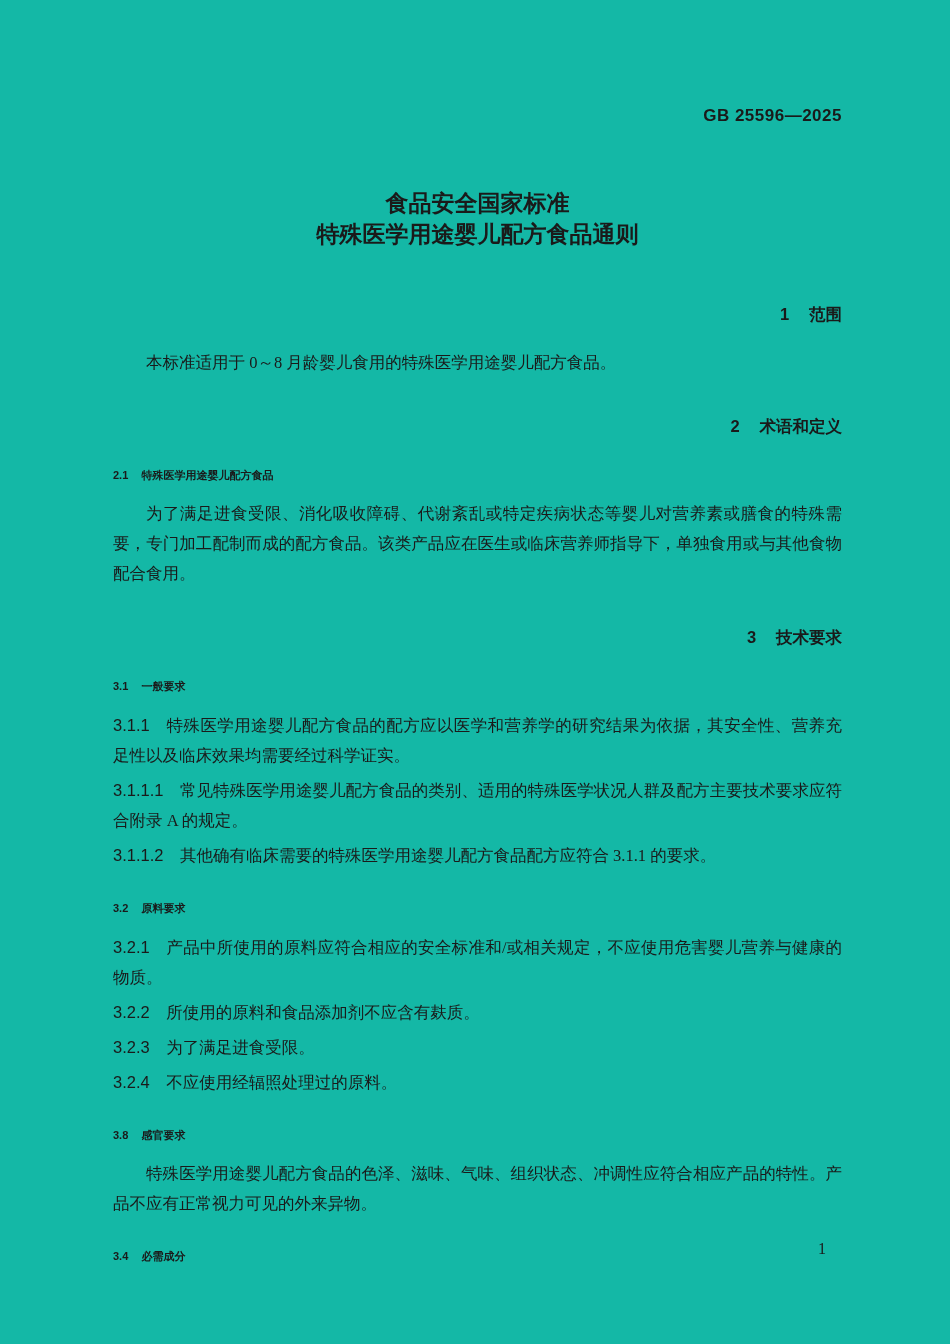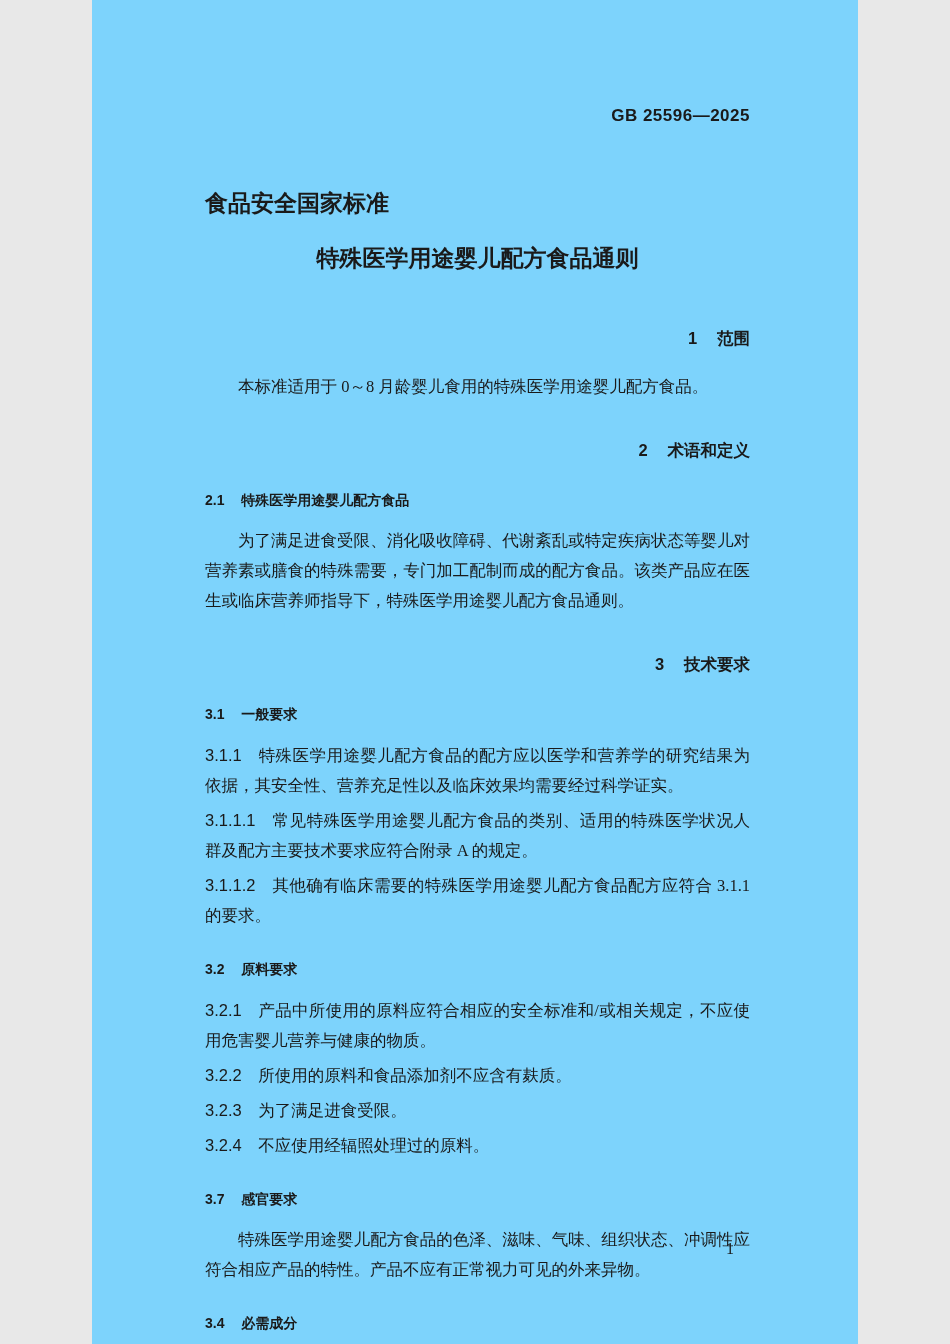--- a/index.html
+++ b/index.html
@@ -2,67 +2,66 @@
 <html><head>
 <meta charset="utf-8">
 <style>
   html, body {
     margin: 0;
     padding: 0;
     background: #e8e8e8;
   }
   .page {
     position: relative;
-    width: 766px;
+    width: 950px;
     height: 1344px;
     margin: 0 auto;
-    background: #7dd3fc;
+    background: #14b8a6;
     color: #1a1a1a;
     box-sizing: border-box;
     padding: 106px 108px 0 113px;
     overflow: hidden;
     font-family: "Liberation Serif", "DejaVu Serif", serif;
     font-size: 16.5px;
   }
   .std-number {
     text-align: right;
     font-family: "Liberation Sans", "DejaVu Sans", sans-serif;
     font-weight: bold;
     font-size: 17px;
     letter-spacing: 0.5px;
   }
   .doc-title-1 {
     margin-top: 62px;
-    text-align: left;
+    text-align: center;
     font-family: "Liberation Sans", "DejaVu Sans", sans-serif;
     font-weight: bold;
     font-size: 23px;
   }
   .doc-title-2 {
-    margin-top: 24px;
     text-align: center;
     font-family: "Liberation Sans", "DejaVu Sans", sans-serif;
     font-weight: bold;
     font-size: 23px;
   }
   .body-content {
     margin-top: 54px;
   }
   .h1 {
     margin: 38px 0 22px 0;
     font-family: "Liberation Sans", "DejaVu Sans", sans-serif;
     font-weight: bold;
     font-size: 16.5px;
     text-align: right;
   }
   .h2 {
     margin: 30px 0 16px 0;
     font-family: "Liberation Sans", "DejaVu Sans", sans-serif;
     font-weight: bold;
-    font-size: 14px;
+    font-size: 11px;
   }
   .h1 .num, .h2 .num {
     margin-right: 1.2em;
   }
   p.para {
     margin: 14px 0;
     line-height: 30px;
     text-indent: 2em;
     text-align: justify;
   }
@@ -95,21 +94,21 @@
   <div class="body-content">
 
     <div class="h1"><span class="num">1</span><span>范围</span></div>
 
     <p class="para">本标准适用于 0～8 月龄婴儿食用的特殊医学用途婴儿配方食品。</p>
 
     <div class="h1"><span class="num">2</span><span>术语和定义</span></div>
 
     <div class="h2"><span class="num">2.1</span><span>特殊医学用途婴儿配方食品</span></div>
 
-    <p class="para">为了满足进食受限、消化吸收障碍、代谢紊乱或特定疾病状态等婴儿对营养素或膳食的特殊需要，专门加工配制而成的配方食品。该类产品应在医生或临床营养师指导下，特殊医学用途婴儿配方食品通则。</p>
+    <p class="para">为了满足进食受限、消化吸收障碍、代谢紊乱或特定疾病状态等婴儿对营养素或膳食的特殊需要，专门加工配制而成的配方食品。该类产品应在医生或临床营养师指导下，单独食用或与其他食物配合食用。</p>
 
     <div class="h1"><span class="num">3</span><span>技术要求</span></div>
 
     <div class="h2"><span class="num">3.1</span><span>一般要求</span></div>
 
     <p class="clause"><span class="num">3.1.1</span><span>特殊医学用途婴儿配方食品的配方应以医学和营养学的研究结果为依据，其安全性、营养充足性以及临床效果均需要经过科学证实。</span></p>
 
     <p class="clause"><span class="num">3.1.1.1</span><span>常见特殊医学用途婴儿配方食品的类别、适用的特殊医学状况人群及配方主要技术要求应符合附录 A 的规定。</span></p>
 
     <p class="clause"><span class="num">3.1.1.2</span><span>其他确有临床需要的特殊医学用途婴儿配方食品配方应符合 3.1.1 的要求。</span></p>
@@ -118,21 +117,21 @@
     <div class="h2"><span class="num">3.2</span><span>原料要求</span></div>
 
     <p class="clause"><span class="num">3.2.1</span><span>产品中所使用的原料应符合相应的安全标准和/或相关规定，不应使用危害婴儿营养与健康的物质。</span></p>
 
     <p class="clause"><span class="num">3.2.2</span><span>所使用的原料和食品添加剂不应含有麸质。</span></p>
 
     <p class="clause"><span class="num">3.2.3</span><span>为了满足进食受限。</span></p>
 
     <p class="clause"><span class="num">3.2.4</span><span>不应使用经辐照处理过的原料。</span></p>
 
-    <div class="h2"><span class="num">3.7</span><span>感官要求</span></div>
+    <div class="h2"><span class="num">3.8</span><span>感官要求</span></div>
 
     <p class="para">特殊医学用途婴儿配方食品的色泽、滋味、气味、组织状态、冲调性应符合相应产品的特性。产品不应有正常视力可见的外来异物。</p>
 
     <div class="h2"><span class="num">3.4</span><span>必需成分</span></div>
 
   </div>
 
   <div class="page-number">1</div>
 
 </div>

